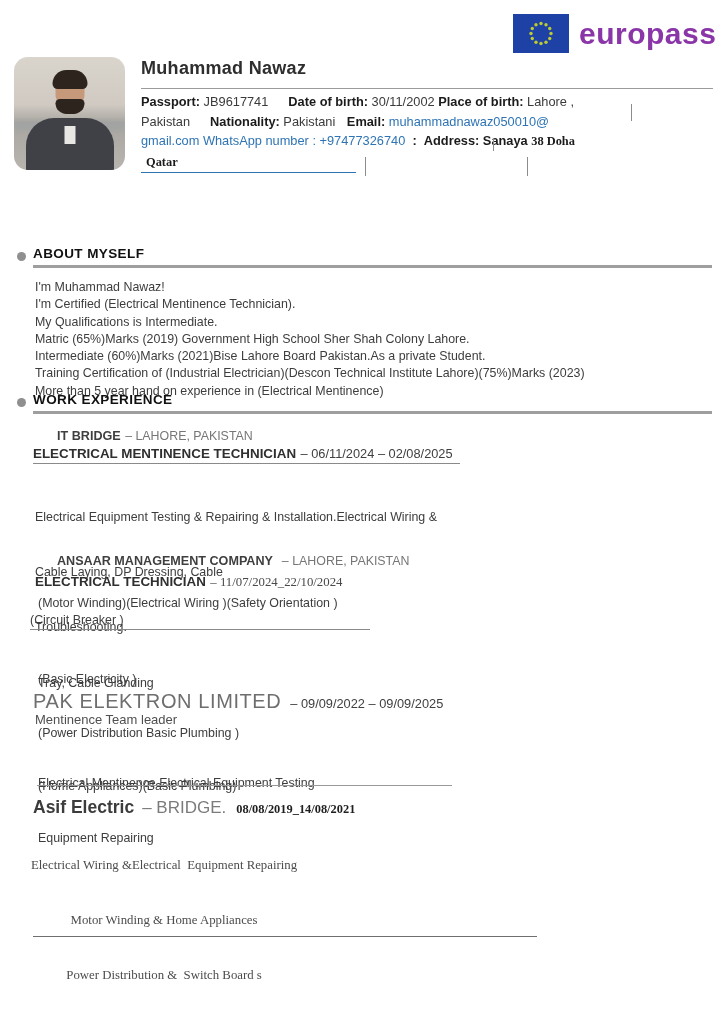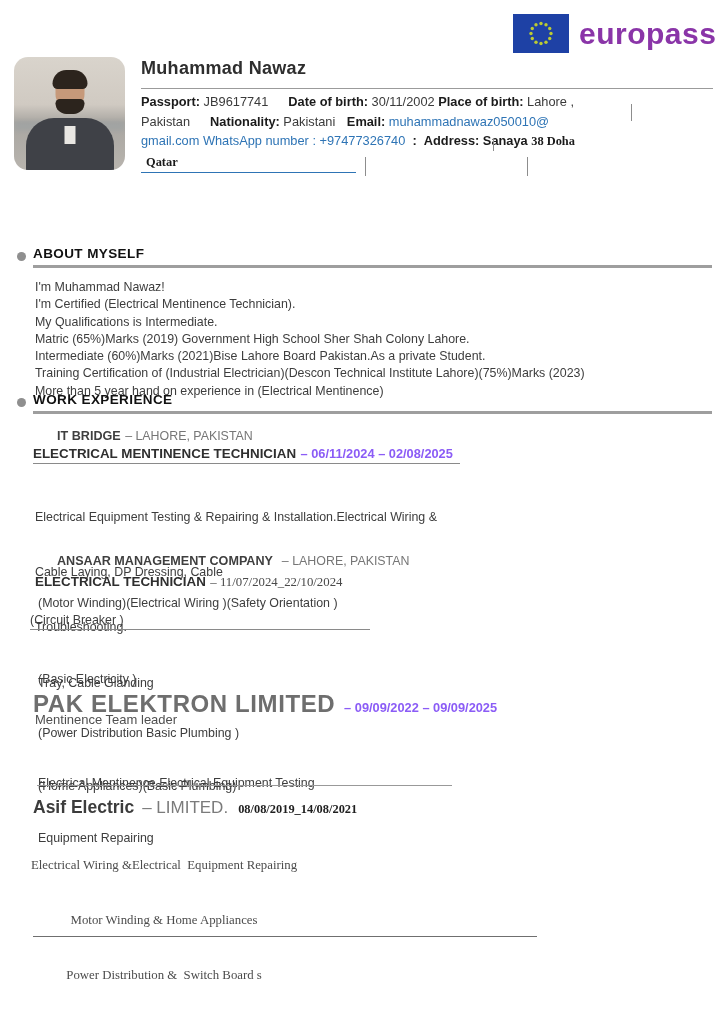--- a/index.html
+++ b/index.html
@@ -50,40 +50,40 @@
   .sec .underline{margin-left:33px;margin-top:4px;height:3px;background:#9e9e9e;width:679px;}
 
   .aline,.bline{white-space:pre;font-size:12.4px;color:#3d3d3d;}
   .about-body{position:absolute;left:35px;top:279px;width:680px;}
   .about-body .aline{line-height:17.3px;}
 
   
   .company{font-size:12.6px;font-weight:700;color:#3f3f3f;padding-left:22px;}
   .loc{font-weight:400;color:#767676;font-size:12.4px;}
   .role{font-size:13.4px;font-weight:700;color:#2f2f2f;}
-  .dates{font-weight:700;color:#8b5cf6;font-size:12.8px;}
+  .dates{font-weight:400;color:#404040;font-size:12.8px;}
   .dates-serif{font-family:"Liberation Serif",serif;color:#4a4a4a;font-weight:400;font-size:12.8px;}
   .abs{position:absolute;white-space:pre;}
   .job1-company{left:35px;top:426px;}
   .job1-role{left:33px;top:444px;}
   .hr-role1{position:absolute;left:33px;top:463px;width:427px;height:1px;background:#8a8a8a;}
   .job1-body{left:35px;top:472px;}
   .job1-body .bline{line-height:19.2px;}
   .indent{padding-left:3px;}
 
   .job2-company{left:35px;top:551px;}
   .job2-role{left:35px;top:572px;}
   .job2-line-a{left:38px;top:596px;}
   .job2-line-b{left:30px;top:613px;}
   .hr-circuit{position:absolute;left:30px;top:629px;width:340px;height:1px;background:#8a8a8a;}
   .job2-body{left:38px;top:635px;}
   .job2-body .bline{line-height:17.6px;}
 
   .job3-company{left:33px;top:690px;}
-  .company-big{font-size:24px;font-weight:700;color:#6e6e6e;letter-spacing:0.6px;}
+  .company-big{font-size:20px;font-weight:400;color:#6e6e6e;letter-spacing:0.6px;}
   .job3-subtitle{left:35px;top:712px;font-size:13px;color:#4f4f4f;}
   .job3-body{left:38px;top:738px;}
   .job3-body .bline{line-height:19.2px;}
   .hr-job3{position:absolute;left:37px;top:785px;width:415px;height:1px;background:#999999;}
 
   .job4-heading{left:33px;top:797px;}
   .company-asif{font-size:17.5px;font-weight:700;color:#3c3c3c;}
   .loc-big{font-size:17px;color:#7b7b7b;font-weight:400;margin-left:8px;}
   .dates-serif-bold{font-family:"Liberation Serif",serif;font-weight:700;font-size:12.4px;color:#1f1f1f;margin-left:10px;}
   .job4-body{left:31px;top:820px;}
@@ -187,21 +187,21 @@
   </div>
 
   <div class="abs job3-company"><span class="company-big">PAK ELEKTRON LIMITED</span>  <span class="dates">– 09/09/2022 – 09/09/2025</span></div>
   <div class="abs job3-subtitle">Mentinence Team leader</div>
   <div class="abs job3-body">
     <div class="bline">Electrical Mentinence.Electrical Equipment Testing</div>
     <div class="bline">Equipment Repairing</div>
   </div>
   <div class="hr-job3"></div>
 
-  <div class="abs job4-heading"><span class="company-asif">Asif Electric</span><span class="loc-big">– LIMITED.</span><span class="dates-serif-bold">08/08/2019_14/08/2021</span></div>
+  <div class="abs job4-heading"><span class="company-asif">Asif Electric</span><span class="loc-big">– BRIDGE.</span><span class="dates-serif-bold">08/08/2019_14/08/2021</span></div>
   <div class="abs job4-body">
     <div class="bline">Electrical Wiring &amp;Electrical  Equipment Repairing</div>
     <div class="bline">Motor Winding &amp; Home Appliances</div>
     <div class="bline">Power Distribution &amp;  Switch Board s</div>
     <div class="bline">Cable Laying</div>
     
     
     
     
   </div>

